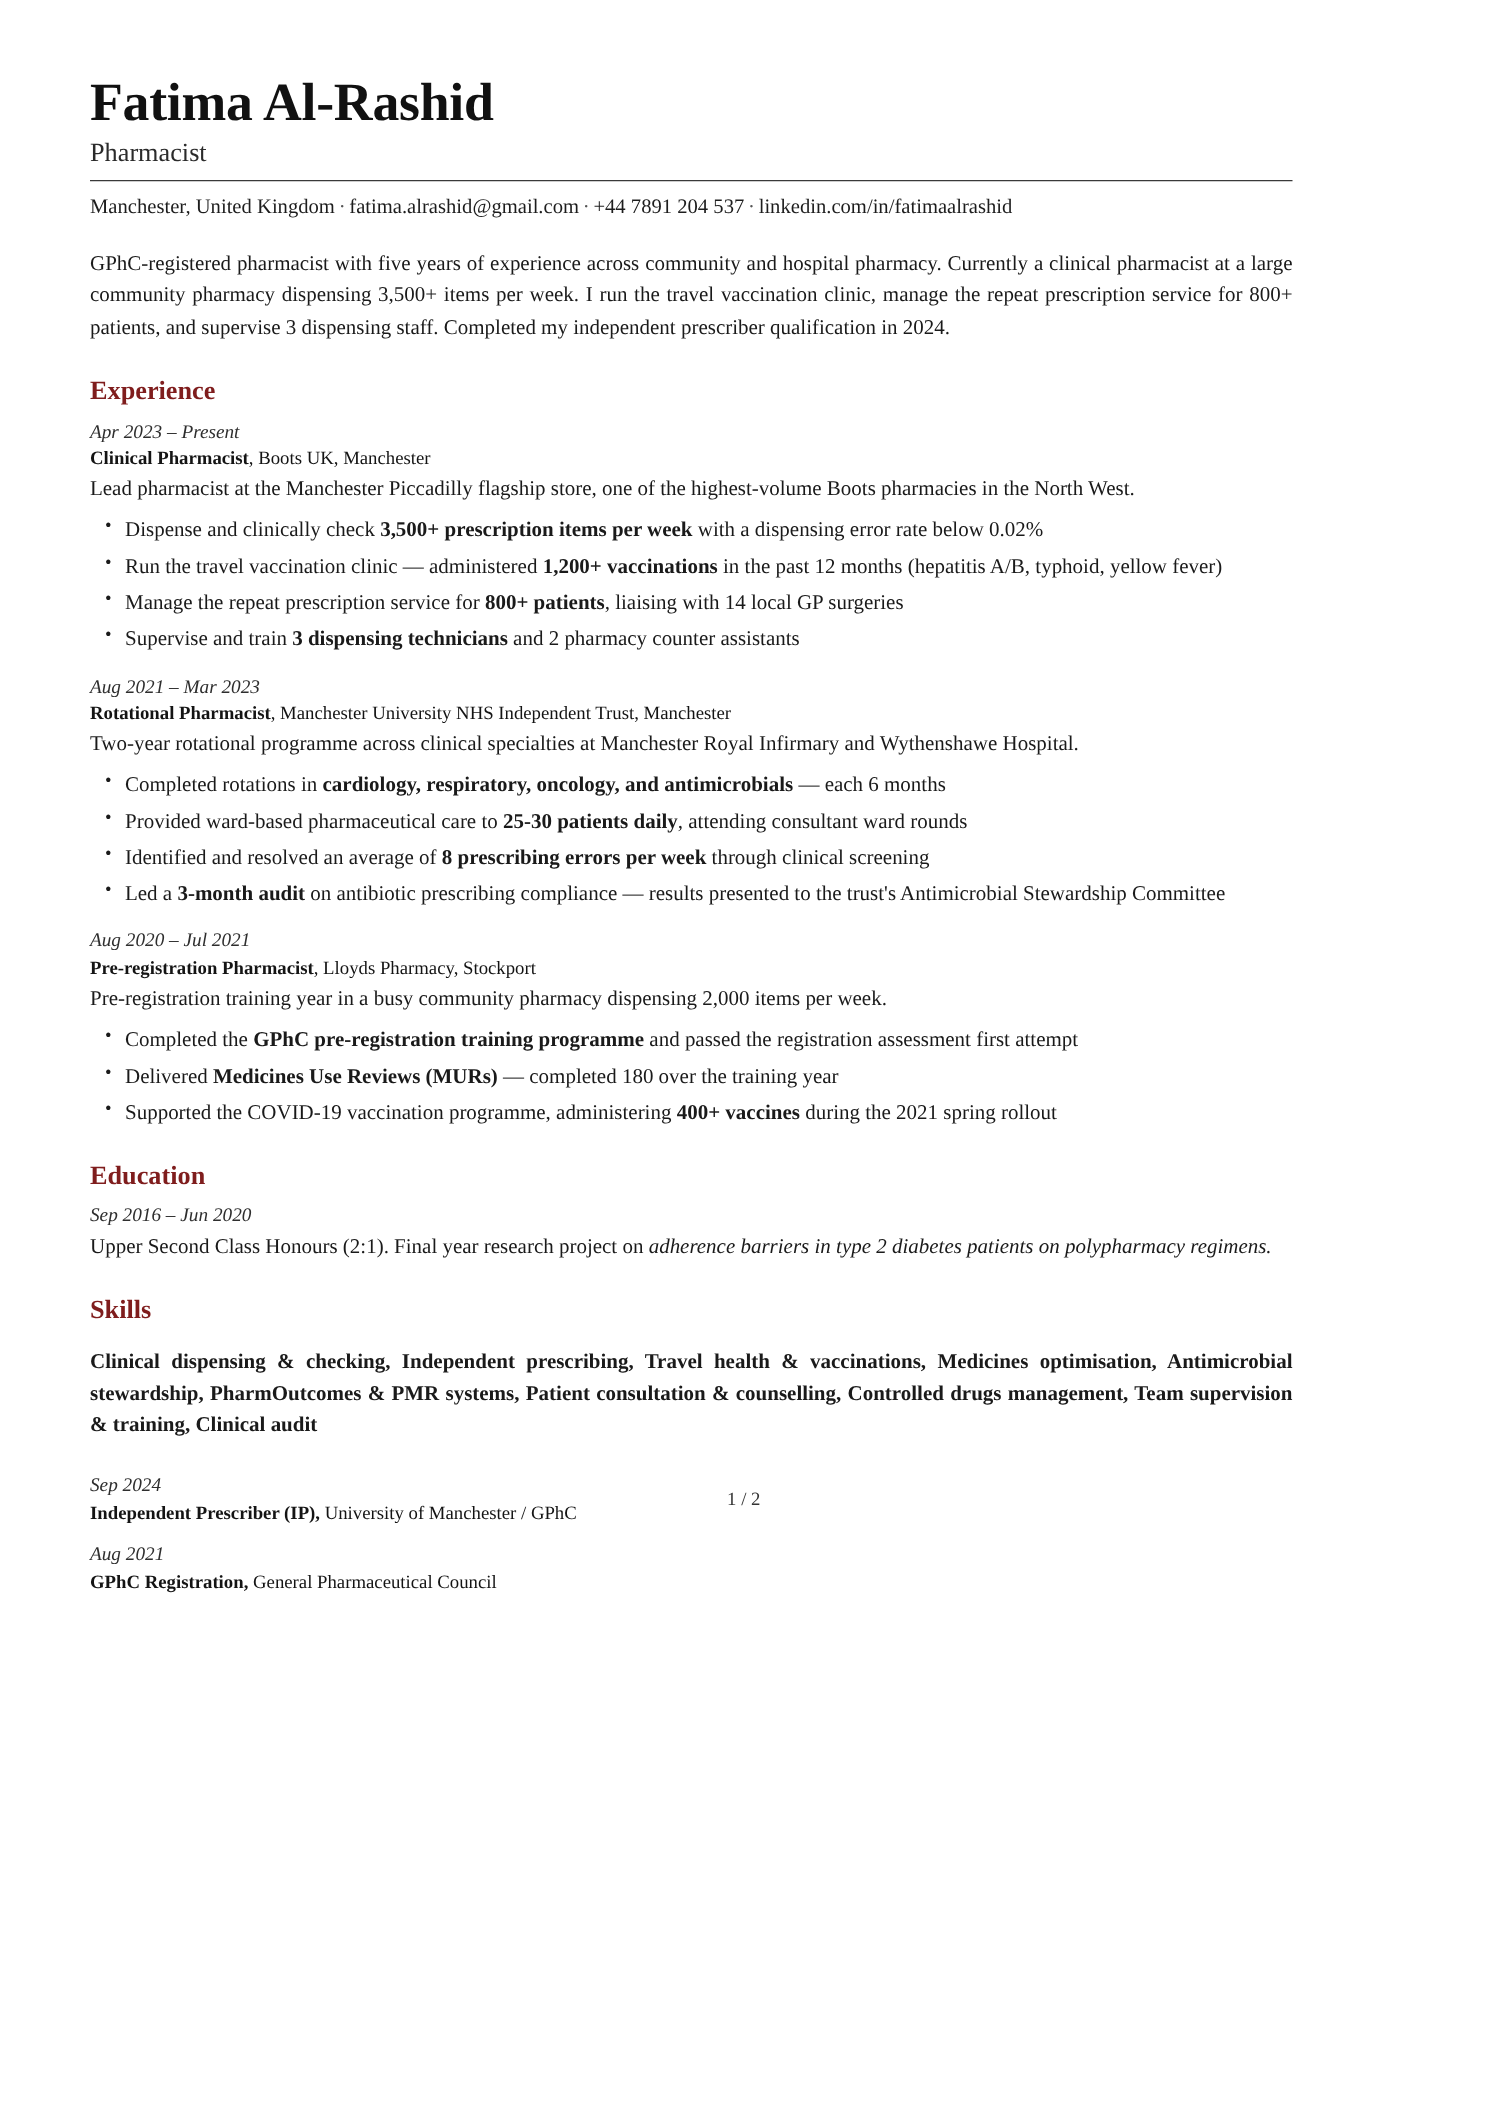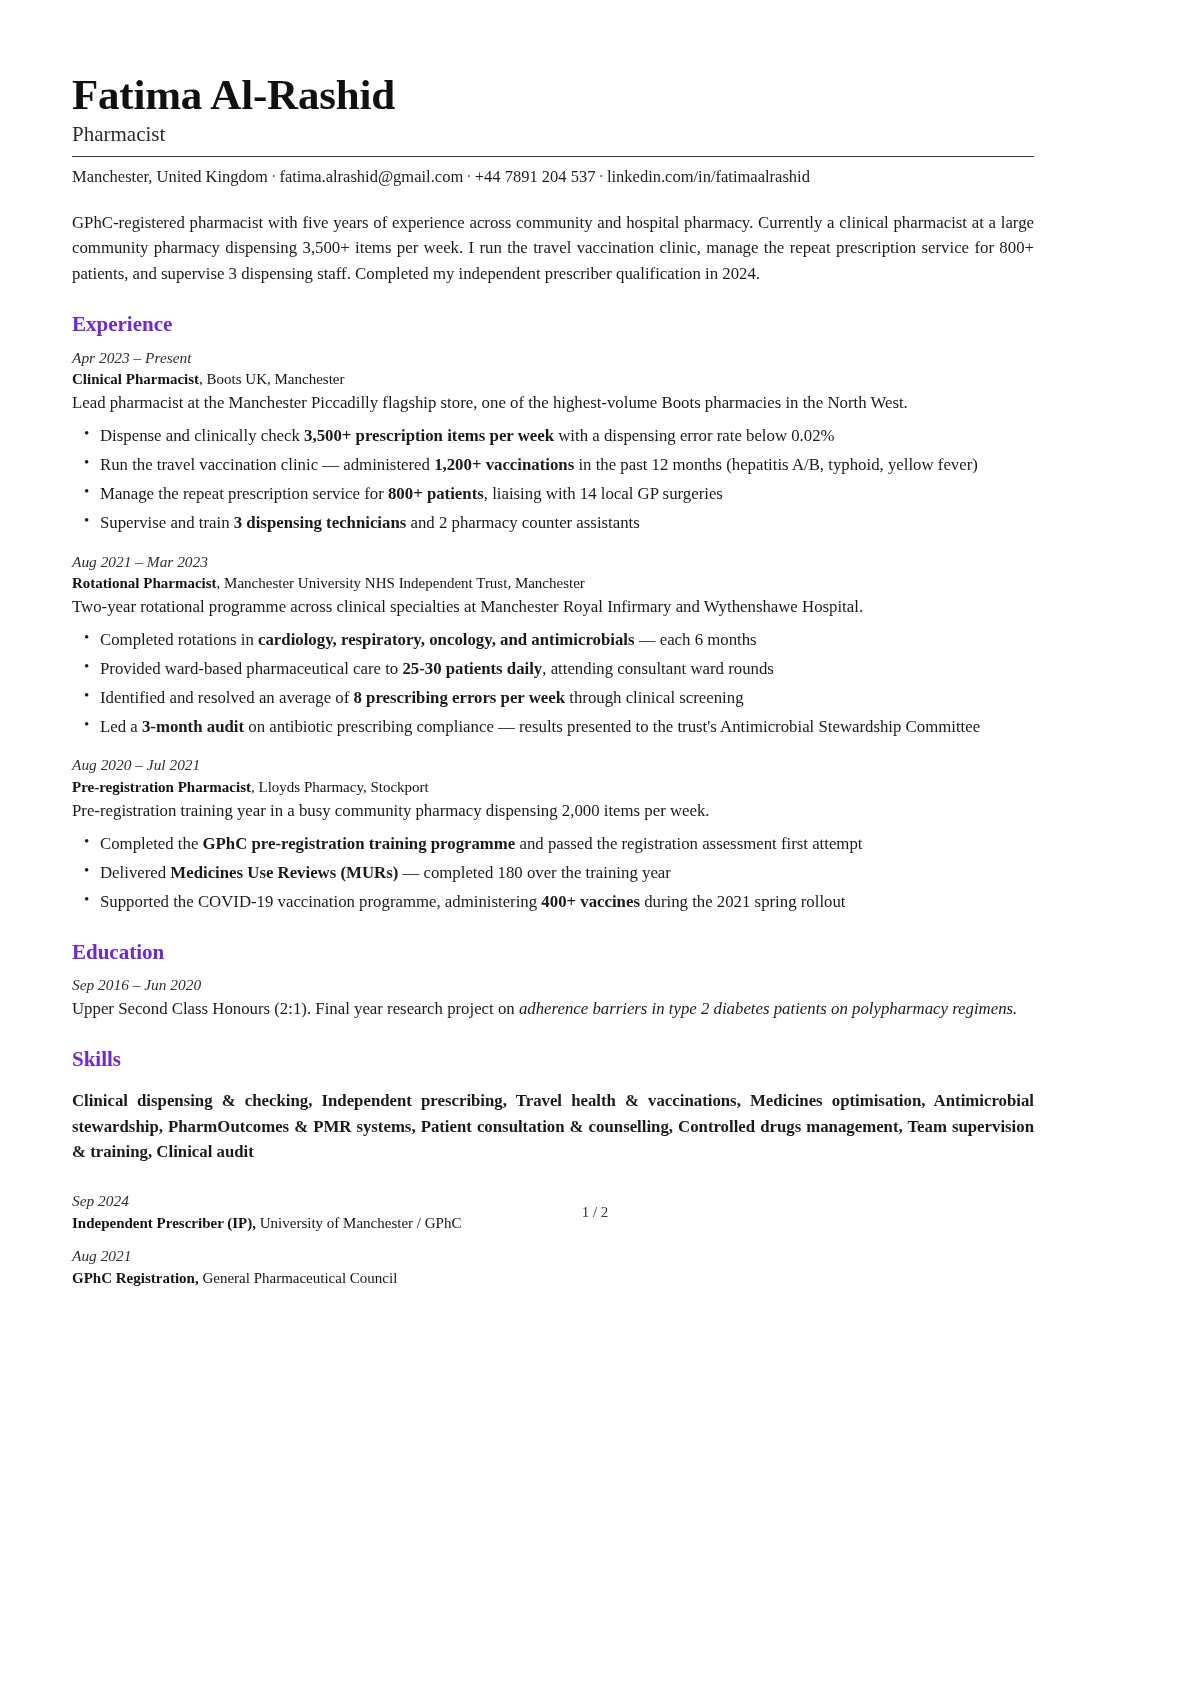--- a/index.html
+++ b/index.html
@@ -10,21 +10,21 @@
   }
   body {
     font-family: "Liberation Serif", "DejaVu Serif", serif;
     color: #1a1a1a;
     -webkit-font-smoothing: antialiased;
   }
   .page {
     position: relative;
     width: 1190px;
     height: 1271px;
-    margin: 16px auto;
+    margin: 4px auto;
     background: #ffffff;
     box-sizing: border-box;
     padding: 56px 118px 0 72px;
     overflow: hidden;
   }
   .doc {
     width: 962px;
   }
 
   
@@ -68,21 +68,21 @@
     color: #1a1a1a;
   }
 
   
   .section {
     margin-top: 26px;
   }
   .section-title {
     font-size: 21px;
     font-weight: 700;
-    color: #6d28d9;
+    color: #7f1d1d;
     margin: 0 0 11px 0;
     line-height: 1.15;
   }
   .entry {
     margin-bottom: 16px;
   }
   .entry:last-child { margin-bottom: 0; }
   .entry-date {
     font-style: italic;
     font-size: 15.4px;

